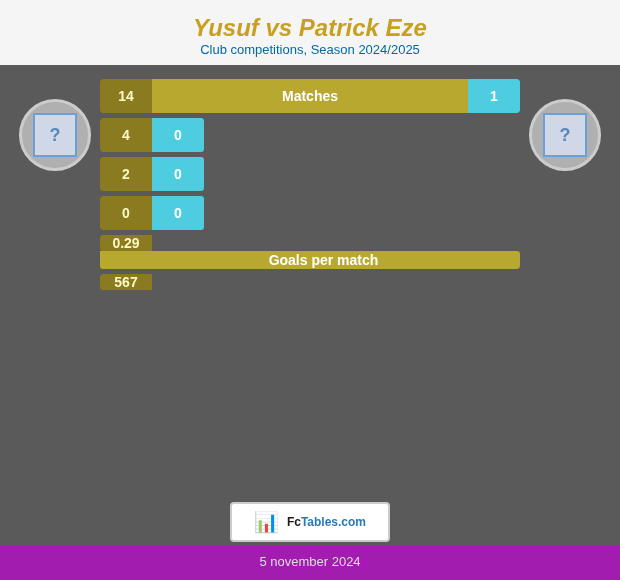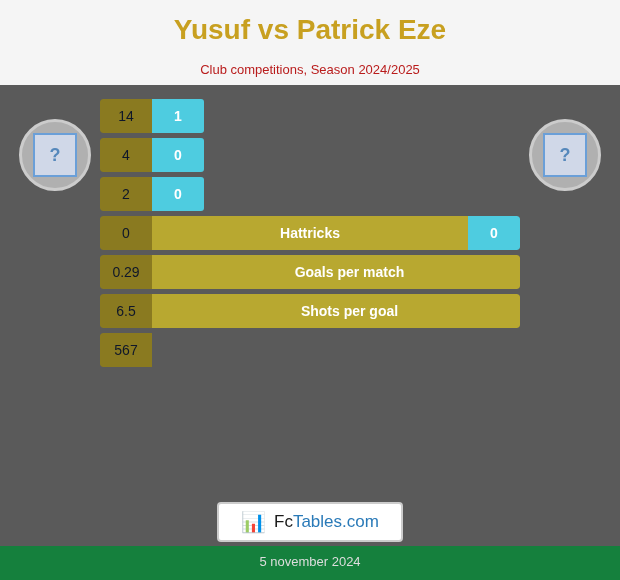--- a/index.html
+++ b/index.html
@@ -25,29 +25,30 @@
     }
 
     .header {
       background: #f5f5f5;
       width: 100%;
       text-align: center;
       padding: 14px 10px 8px;
     }
 
     .header h1 {
-      font-size: 28px;
+      font-size: 24px;
       font-weight: bold;
       color: #c8a020;
+      font-style: italic;
     }
 
     .header p {
       font-size: 13px;
-      color: #b91c1c;
-      margin-top: 16px;
+      color: #0369a1;
+      margin-top: 0;
     }
 
     .main-content {
       background: #5a5a5a;
       width: 100%;
       flex: 1;
       display: flex;
       flex-direction: row;
       align-items: flex-start;
       padding: 14px 10px;
@@ -99,23 +100,23 @@
       display: flex;
       flex-direction: row;
       align-items: stretch;
       height: 34px;
       border-radius: 3px;
       overflow: hidden;
     }
 
     .stat-left-val {
       background: #8a7a20;
-      color: #0f172a;
+      color: #fef9c3;
       font-size: 14px;
-      font-weight: normal;
+      font-weight: bold;
       width: 52px;
       min-width: 52px;
       display: flex;
       align-items: center;
       justify-content: center;
       border-radius: 3px 0 0 3px;
     }
 
     .stat-label {
       background: #b8a830;
@@ -146,21 +147,21 @@
     }
 
     .stat-row-single .stat-label {
       border-radius: 0 3px 3px 0;
       flex: 1;
       padding-left: 27px;
     }
 
     .stat-row-single {
       display: flex;
-      flex-direction: row;
+      flex-direction: column;
       align-items: stretch;
       height: 34px;
       border-radius: 3px;
       overflow: hidden;
     }
 
     .branding-area {
       width: 100%;
       background: #5a5a5a;
       display: flex;
@@ -177,32 +178,32 @@
       align-items: center;
       gap: 8px;
     }
 
     .brand-icon {
       font-size: 20px;
       color: #2a7ab8;
     }
 
     .brand-text {
-      font-size: 17px;
-      font-weight: normal;
+      font-size: 12px;
+      font-weight: bold;
       color: #1a1a1a;
     }
 
     .brand-text span {
       color: #2a7ab8;
     }
 
     .footer-area {
       width: 100%;
-      background: #15803d;
+      background: #a21caf;
       text-align: center;
       padding: 6px 0 10px;
     }
 
     .footer-date {
       color: #ddd;
       font-size: 13px;
     }
   </style>
 </head>
@@ -219,42 +220,38 @@
 
     <div class="player-avatar">
       <div class="avatar-circle">
         <div class="avatar-inner">?</div>
       </div>
     </div>
 
     <div class="stats-table" id="stats-container">
     <div class="stat-row">
         <div class="stat-left-val">14</div>
+        <div class="stat-label">Matches</div>
         <div class="stat-right-val">1</div>
       </div>
         <div class="stat-row">
         <div class="stat-left-val">4</div>
         <div class="stat-right-val">0</div>
       </div>
         <div class="stat-row">
         <div class="stat-left-val">2</div>
         <div class="stat-right-val">0</div>
       </div>
         <div class="stat-row">
         <div class="stat-left-val">0</div>
-        <div class="stat-label">Hattricks</div>
         <div class="stat-right-val">0</div>
       </div>
         <div class="stat-row-single">
         <div class="stat-left-val" style="border-radius:3px 0 0 3px;">0.29</div>
         <div class="stat-label" style="border-radius:0 3px 3px 0;">Goals per match</div>
-      </div>
-        <div class="stat-row-single">
-        <div class="stat-left-val" style="border-radius:3px 0 0 3px;">6.5</div>
-        <div class="stat-label" style="border-radius:0 3px 3px 0;">Shots per goal</div>
       </div>
         <div class="stat-row-single">
         <div class="stat-left-val" style="border-radius:3px 0 0 3px;">567</div>
       </div>
       </div>
 
     <div class="player-avatar">
       <div class="avatar-circle">
         <div class="avatar-inner">?</div>
       </div>

